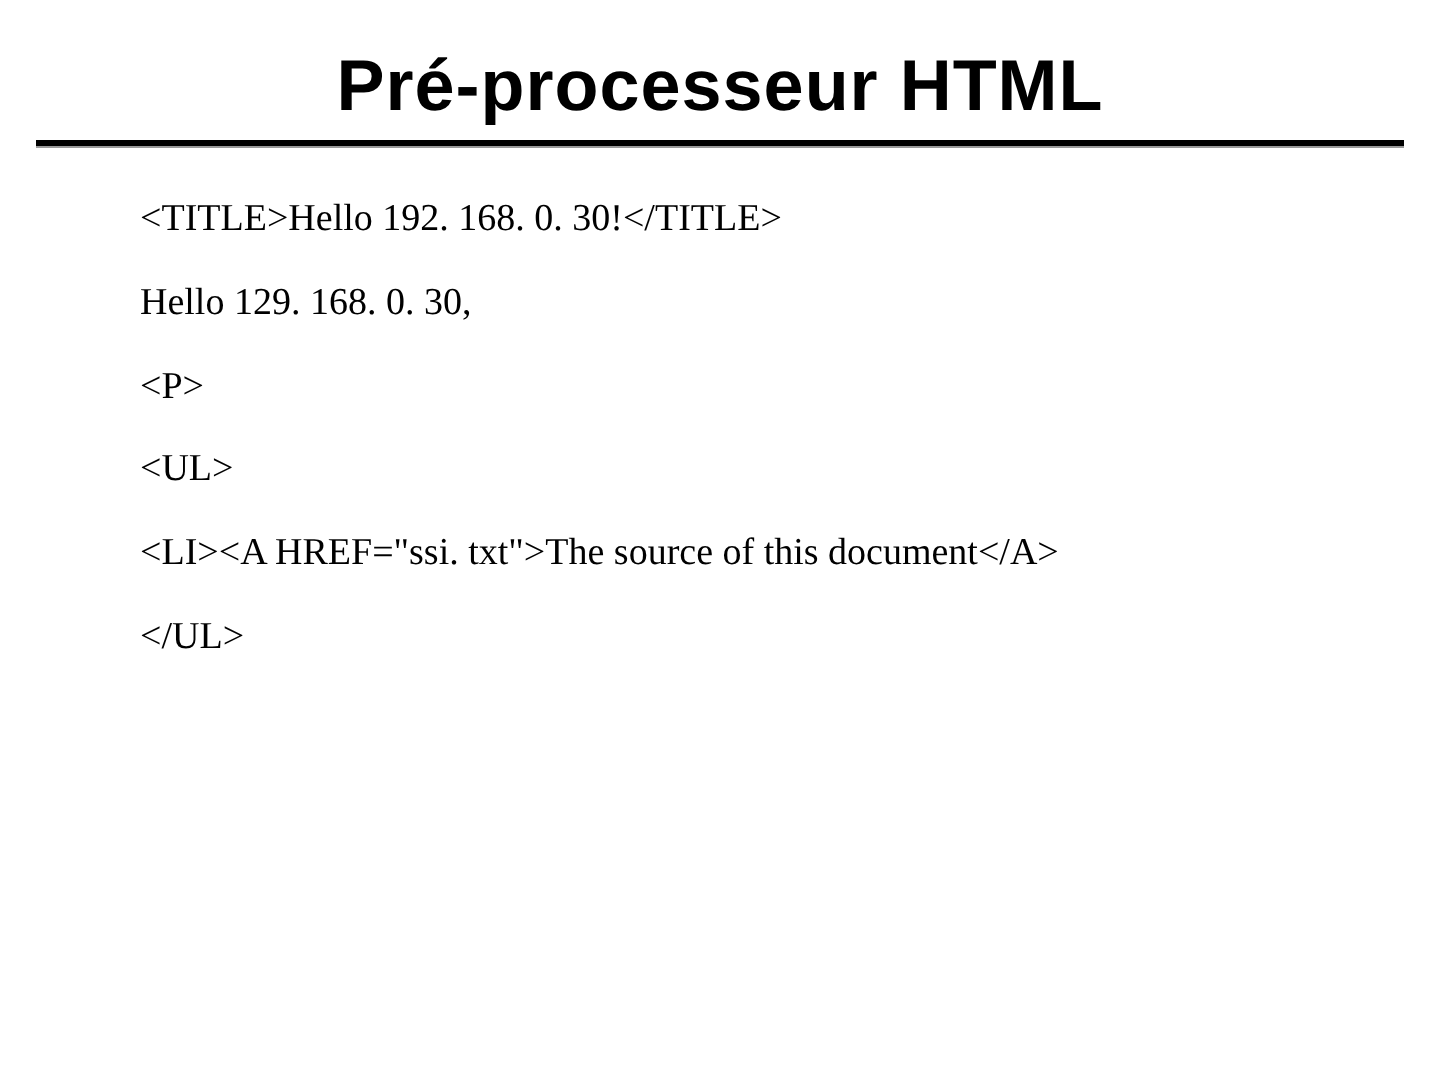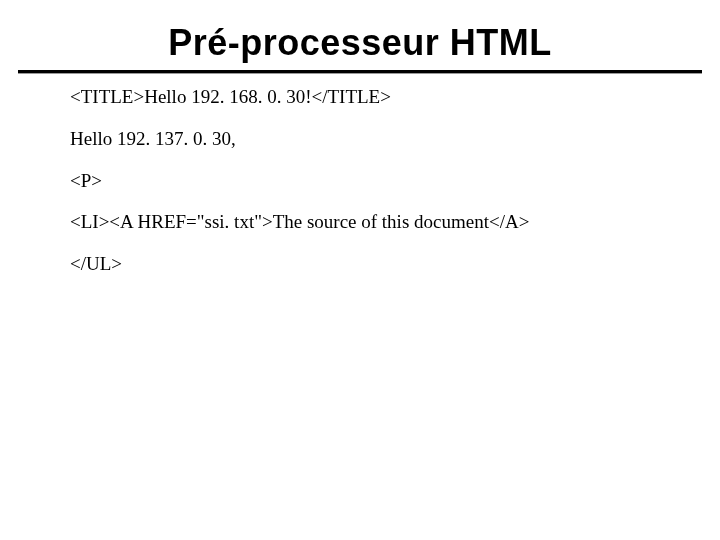--- a/index.html
+++ b/index.html
@@ -35,37 +35,38 @@
     margin: 0 18px;
     border: none;
     border-top: 3px solid #000000;
     border-bottom: 1px solid #9a9a9a;
     height: 0;
   }
   .body {
     position: absolute;
     left: 70px;
     right: 60px;
-    top: 85px;
+    top: 98px;
   }
   .line {
     font-size: 19px;
     line-height: 1.25;
     margin: 0 0 18px 0;
     white-space: pre-wrap;
   }
 </style>
 </head>
 <body>
 
 <div class="slide">
   <div class="title-wrap">
     <h1 class="title">Pré-processeur HTML</h1>
     <hr class="rule">
   </div>
   <div class="body">
     <p class="line">&lt;TITLE&gt;Hello 192. 168. 0. 30!&lt;/TITLE&gt;</p>
-    <p class="line">Hello 192. 137. 0. 30,</p>
+    <p class="line">Hello 129. 168. 0. 30,</p>
     <p class="line">&lt;P&gt;</p>
+    <p class="line">&lt;UL&gt;</p>
     <p class="line">&lt;LI&gt;&lt;A HREF="ssi. txt"&gt;The source of this document&lt;/A&gt;</p>
     <p class="line">&lt;/UL&gt;</p>
   </div>
 </div>
 
 </body></html>

